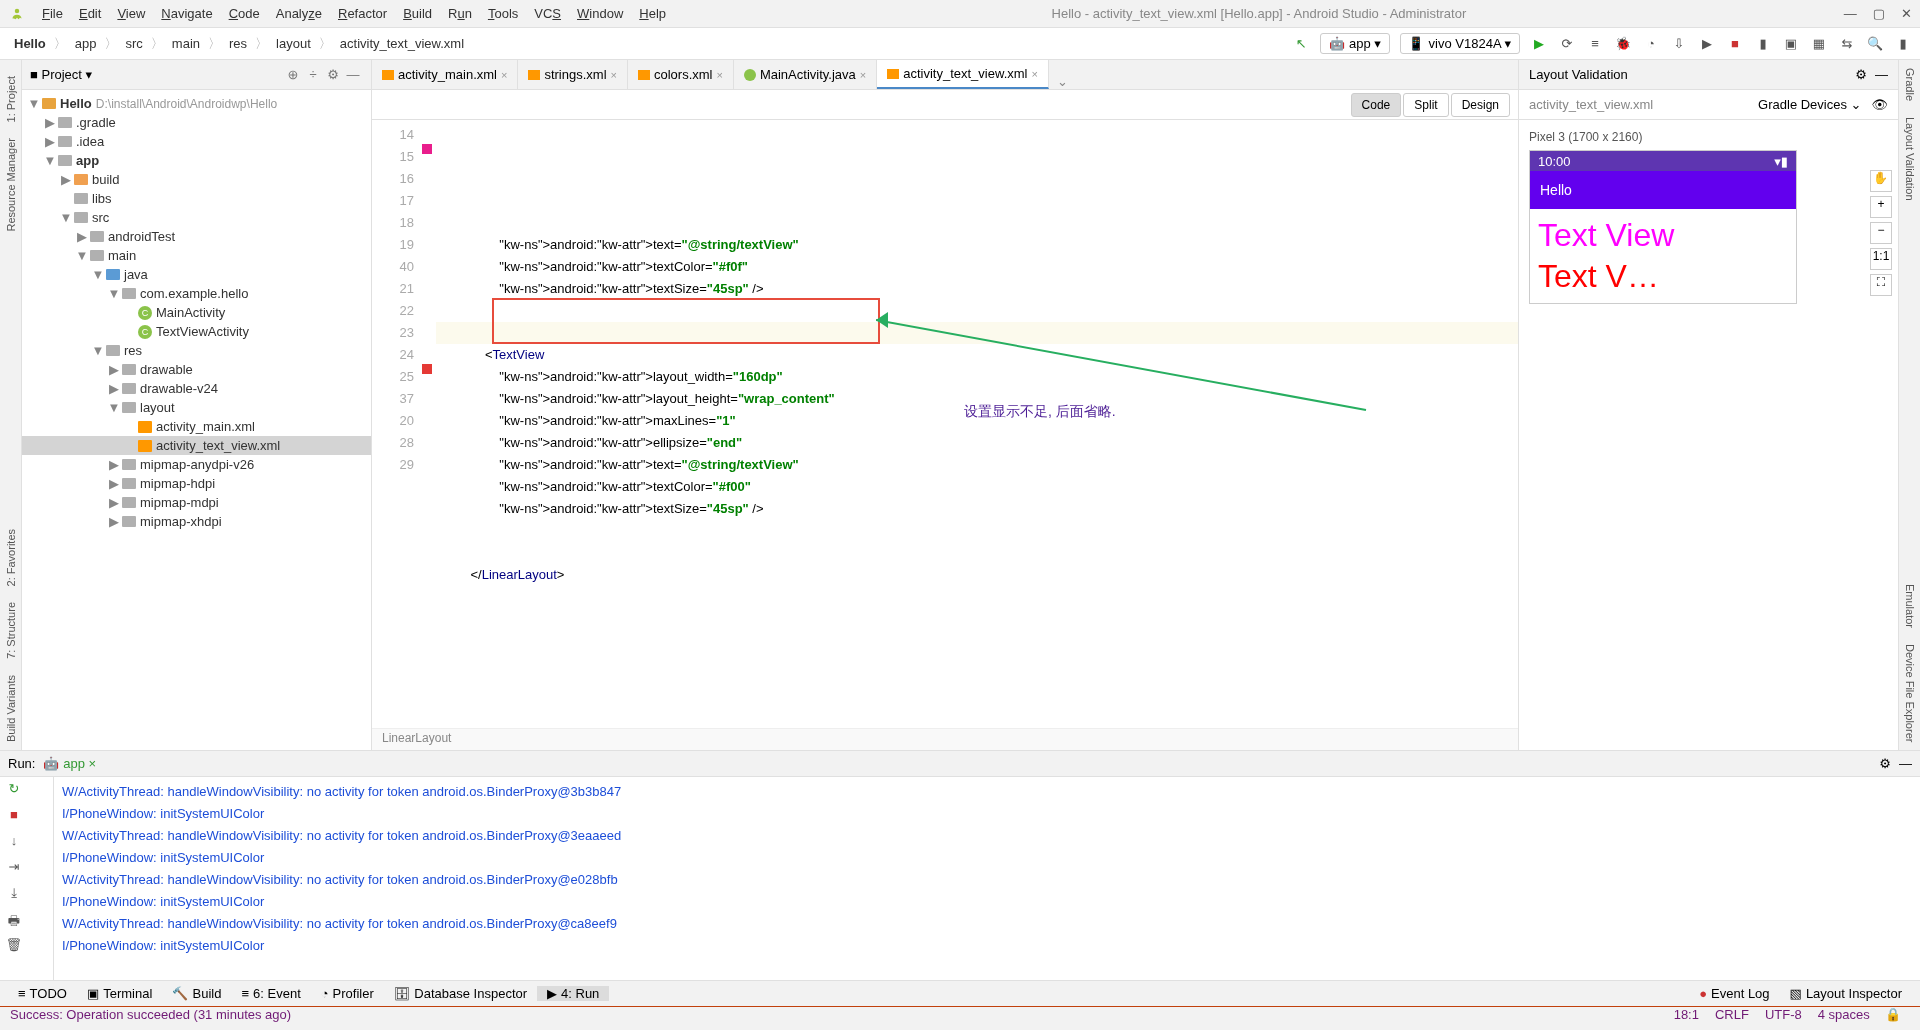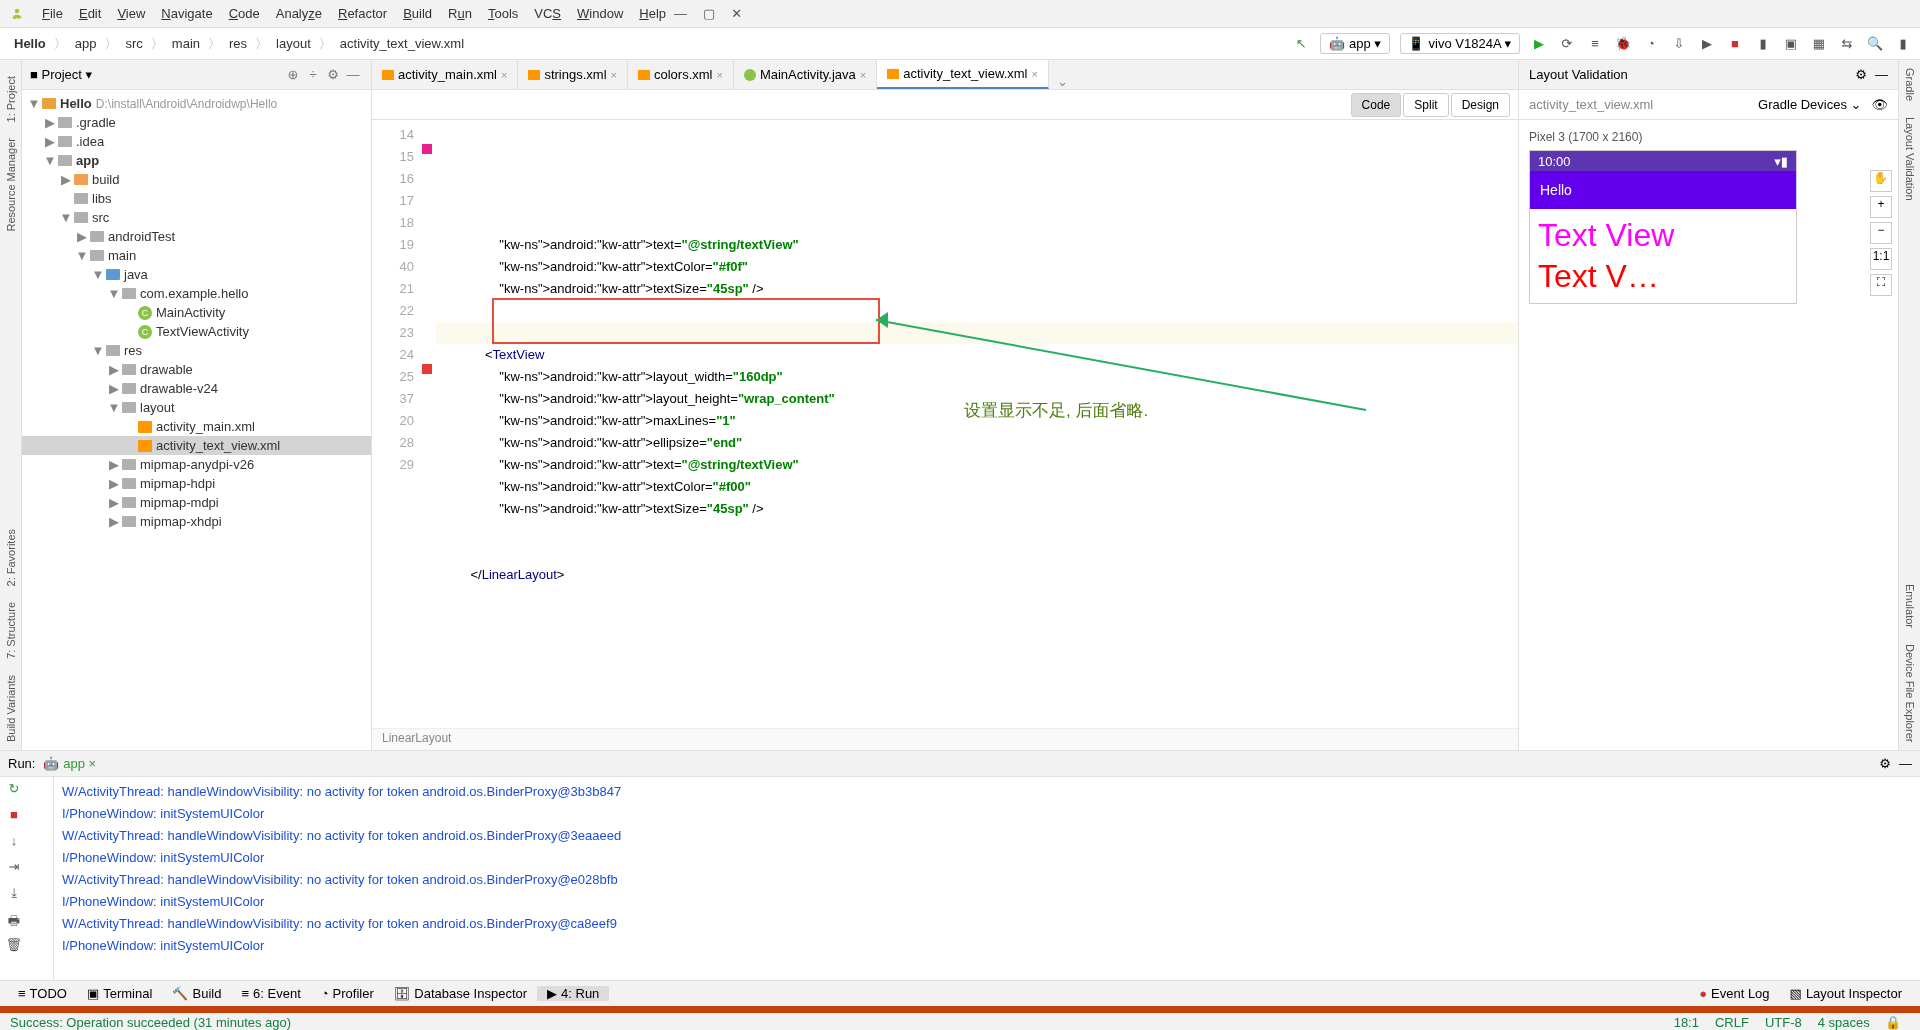--- a/index.html
+++ b/index.html
@@ -40,21 +40,21 @@
 .vsw-btn { padding: 4px 10px; border: 1px solid #ccc; border-radius: 3px; background: #fff; cursor: pointer; font-size: 12px; }
 .vsw-btn.active { background: #dcdcdc; }
 .code-body { flex: 1; display: flex; overflow: hidden; position: relative; }
 .gutter { width: 50px; text-align: right; padding: 4px 8px 4px 0; color: #aaa; font-family: "Consolas", monospace; font-size: 14px; line-height: 22px; background: #fff; }
 .code-lines { flex: 1; padding: 4px 0; font-family: "Consolas", monospace; font-size: 14px; line-height: 22px; white-space: pre; position: relative; }
 .code-line { padding-left: 20px; }
 .kw-tag { color: #000080; }
 .kw-str { color: #008000; font-weight: bold; }
 .red-box { position: absolute; border: 2px solid #e74c3c; }
 .red-arrow { position: absolute; }
-.red-text { position: absolute; color: #4d7c0f; font-size: 17px; }
+.red-text { position: absolute; color: #4c1d95; font-size: 14px; }
 .marker-col { width: 14px; }
 .marker { width: 10px; height: 10px; display: inline-block; }
 .right-panel { width: 380px; border-left: 1px solid #e0e0e0; display: flex; flex-direction: column; background: #fff; }
 .rp-header { height: 30px; display: flex; align-items: center; padding: 0 10px; border-bottom: 1px solid #e0e0e0; background: #f2f2f2; }
 .rp-header .title { flex: 1; }
 .rp-sub { height: 30px; display: flex; align-items: center; gap: 10px; padding: 0 10px; border-bottom: 1px solid #e0e0e0; }
 .preview-area { flex: 1; padding: 10px; position: relative; }
 .device-label { font-size: 12px; color: #555; margin-bottom: 6px; }
 .phone-frame { width: 268px; height: auto; background: #fff; border: 1px solid #ccc; }
 .phone-status { height: 20px; background: #5e35b1; color: #fff; display: flex; align-items: center; justify-content: space-between; padding: 0 8px; font-size: 11px; }
@@ -69,21 +69,21 @@
 .bottom-panel { height: 230px; display: flex; flex-direction: column; border-top: 1px solid #e0e0e0; background: #fff; }
 .run-header { height: 26px; display: flex; align-items: center; padding: 0 8px; background: #f2f2f2; border-bottom: 1px solid #e0e0e0; font-size: 12px; }
 .run-body { flex: 1; display: flex; overflow: hidden; }
 .run-toolbar { width: 54px; border-right: 1px solid #e0e0e0; display: flex; flex-direction: column; padding: 4px; gap: 6px; }
 .run-toolbar .rtb { width: 20px; height: 20px; cursor: pointer; text-align: center; color: #555; }
 .console { flex: 1; font-family: "Consolas", monospace; font-size: 13px; line-height: 22px; padding: 4px 8px; white-space: pre; overflow: hidden; }
 .console .warn { color: #1d4ed8; }
 .bottom-bar { height: 26px; background: #f2f2f2; border-top: 1px solid #e0e0e0; display: flex; align-items: center; padding: 0 8px; font-size: 12px; }
 .bottom-bar .tab-btn { padding: 0 10px; cursor: pointer; display: flex; align-items: center; gap: 4px; }
 .bottom-bar .tab-btn.active { background: #dcdcdc; }
-.status-bar { height: 24px; background: #f2f2f2; border-top: 7px solid #c2410c; display: flex; align-items: flex-end; padding: 0 10px; font-size: 12px; color: #15803d; }
+.status-bar { height: 24px; background: #f2f2f2; border-top: 1px solid #c2410c; display: flex; align-items: flex-start; padding: 0 10px; font-size: 12px; color: #701a75; }
 .status-bar .filler { flex: 1; }
 .status-bar .sitem { padding: 0 8px; }
 .breadcrumb-path { height: 22px; padding: 2px 10px; color: #888; font-size: 12px; background: #f9f9f9; border-top: 1px solid #eee; }
 svg.as-logo path { fill: #a4c639; }
 </style>
 </head>
 <body>
 
 <div class="menu-bar">
   <svg class="as-logo logo" viewBox="0 0 24 24">
@@ -95,20 +95,21 @@
   <div class="menu-item"><u>N</u>avigate</div>
   <div class="menu-item"><u>C</u>ode</div>
   <div class="menu-item">Analy<u>z</u>e</div>
   <div class="menu-item"><u>R</u>efactor</div>
   <div class="menu-item"><u>B</u>uild</div>
   <div class="menu-item">R<u>u</u>n</div>
   <div class="menu-item"><u>T</u>ools</div>
   <div class="menu-item">VC<u>S</u></div>
   <div class="menu-item"><u>W</u>indow</div>
   <div class="menu-item"><u>H</u>elp</div>
+  <div class="title-center">Hello - activity_text_view.xml [Hello.app] - Android Studio - Administrator</div>
   <div class="win-controls">
     <span>—</span>
     <span>▢</span>
     <span>✕</span>
   </div>
 </div>
 
 <div class="nav-bar">
   <div class="breadcrumb">
     <span class="bc-item" style="font-weight:bold">Hello</span>

